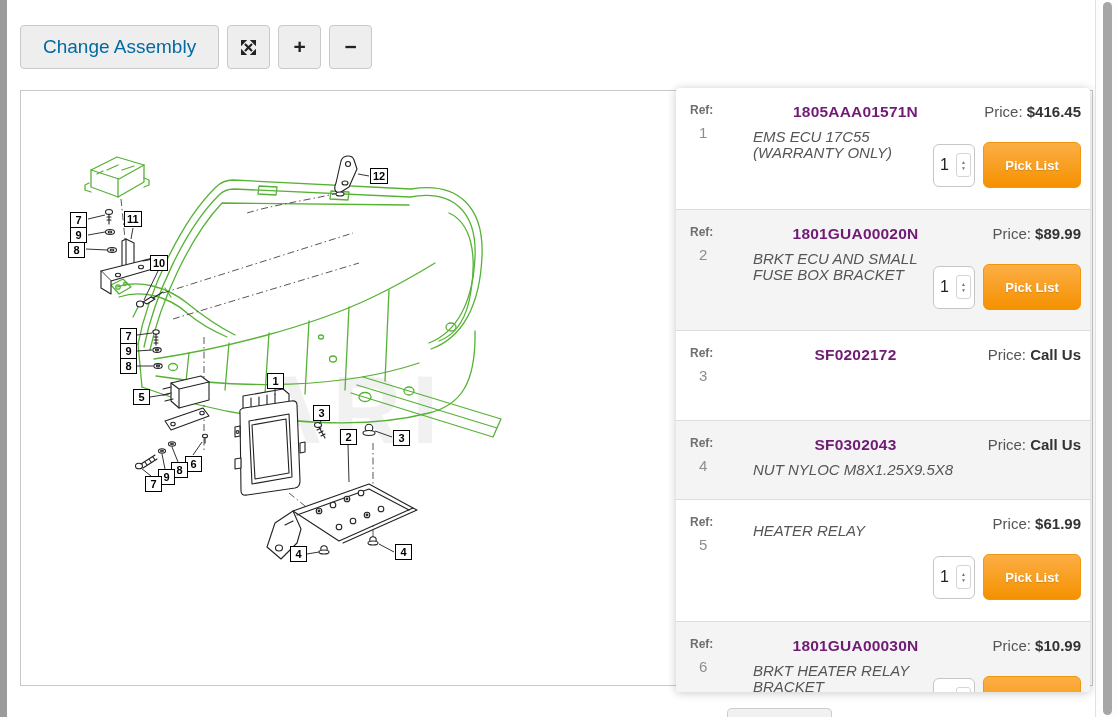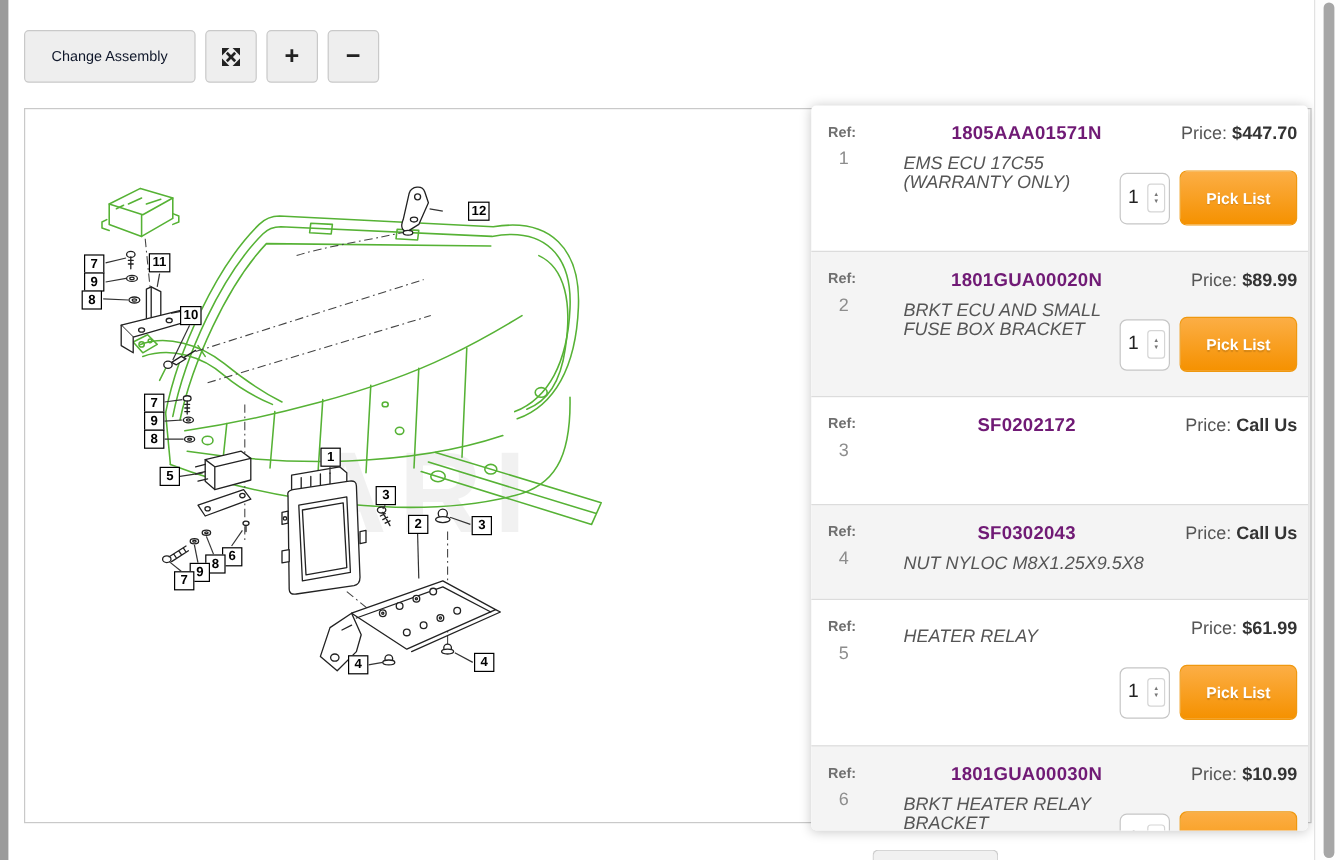--- a/index.html
+++ b/index.html
@@ -11,21 +11,21 @@
   
   .win-strip{position:absolute;left:0;top:0;width:7px;height:717px;background:#9b9b9b;}
   
   .scrollbar{position:absolute;right:0;top:0;width:21px;height:717px;background:#fdfdfd;border-left:1px solid #e2e2e2;}
   .scroll-thumb{position:absolute;left:7px;top:2px;width:9px;height:713px;background:#a6a6a6;border-radius:5px;}
 
   
   .toolbar{position:absolute;left:20px;top:25px;display:flex;gap:8px;}
   .tbtn{
     height:44px;background:#eeeeee;border:1px solid #c9c9c9;border-radius:4px;
-    font-family:"Liberation Sans",sans-serif;font-size:12px;color:#0f172a;
+    font-family:"Liberation Sans",sans-serif;font-size:19px;color:#0369a1;
     display:flex;align-items:center;justify-content:center;cursor:pointer;box-sizing:border-box;
   }
   .tbtn.wide{padding:0 22px;}
   .tbtn.sq{width:43px;font-size:21px;font-weight:bold;color:#222;}
 
   
   .diagram-wrap{
     position:absolute;left:20px;top:90px;width:1073px;height:596px;
     border:1px solid #c9c9c9;background:#fff;box-sizing:border-box;
   }
@@ -273,21 +273,21 @@
       <path d="M286,463 L298,461"></path>
         <path d="M373,461 L358,453"></path>
     </g>
   </svg>
   <div id="callout-layer">
       <div class="callout" style="left: 49px; top: 121px;">7</div>
       <div class="callout" style="left: 49px; top: 136px;">9</div>
       <div class="callout" style="left: 47px; top: 151px;">8</div>
       <div class="callout" style="left: 103px; top: 120px;">11</div>
       <div class="callout" style="left: 129px; top: 164px;">10</div>
-      <div class="callout" style="left: 349px; top: 77px; margin-left: 20px;">12</div>
+      <div class="callout" style="left: 349px; top: 77px;">12</div>
       <div class="callout" style="left: 99px; top: 237px;">7</div>
       <div class="callout" style="left: 99px; top: 252px;">9</div>
       <div class="callout" style="left: 99px; top: 267px;">8</div>
       <div class="callout" style="left: 112px; top: 298px;">5</div>
       <div class="callout" style="left: 246px; top: 282px;">1</div>
       <div class="callout" style="left: 292px; top: 314px;">3</div>
       <div class="callout" style="left: 319px; top: 338px;">2</div>
       <div class="callout" style="left: 372px; top: 339px;">3</div>
       <div class="callout" style="left: 164px; top: 365px;">6</div>
       <div class="callout" style="left: 150px; top: 371px;">8</div>
@@ -302,21 +302,21 @@
   <div class="part-row">
     <div class="ref-col">
       <div class="ref-label">Ref:</div>
       <div class="ref-num">1</div>
     </div>
     <div class="mid-col">
       <div class="pn">1805AAA01571N</div>
       <div class="desc">EMS ECU 17C55 (WARRANTY ONLY)</div>
     </div>
     <div class="right-col">
-      <div class="price-line"><span class="price-label">Price:</span> <span class="price-value">$447.70</span></div>
+      <div class="price-line"><span class="price-label">Price:</span> <span class="price-value">$416.45</span></div>
       <div class="actions">
         <div class="qty">
           <input class="qty-in" value="1" style="">
           <div class="spin">
               <span>▲</span>
               <span>▼</span>
             </div>
         </div>
         <button class="pick">Pick List</button>
       </div>

